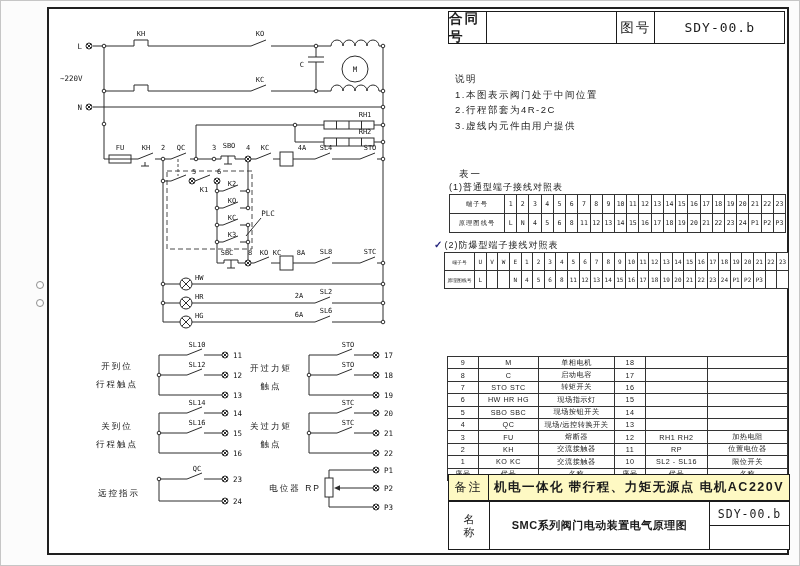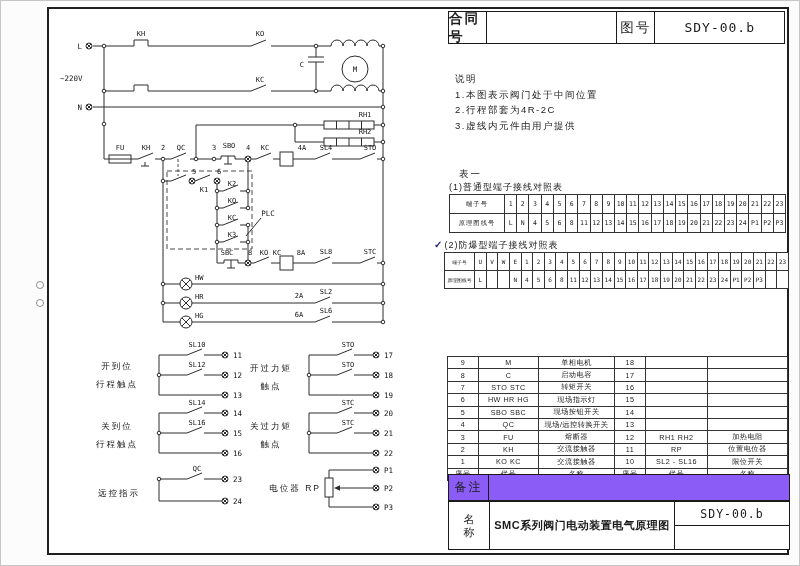--- a/index.html
+++ b/index.html
@@ -50,27 +50,27 @@
   .b-row{display:flex;height:11.4px;}
   .b-row+.b-row{border-top:1px solid #333;}
   .b-cell{display:flex;align-items:center;justify-content:center;font-size:7.2px;letter-spacing:0.5px;border-left:1px solid #333;box-sizing:border-box;overflow:hidden;white-space:nowrap;}
   .c0{width:30px;border-left:none;}
   .c1{width:60px;}
   .c2{width:76px;}
   .c3{width:31px;}
   .c4{width:62px;}
   .c5{flex:1;}
 
-  .remark{left:447px;top:473px;width:342px;height:27px;display:flex;border:1.6px solid #1b1b1b;background:#8b5cf6;}
+  .remark{left:447px;top:473px;width:342px;height:27px;display:flex;border:1.6px solid #1b1b1b;background:#fef9c3;}
   .remark .lab{width:40px;border-right:1.6px solid #1b1b1b;display:flex;align-items:center;justify-content:center;font-size:12px;letter-spacing:2px;box-sizing:border-box;}
   .remark .txt{flex:1;display:flex;align-items:center;justify-content:center;font-size:12.5px;font-weight:bold;letter-spacing:1.5px;}
 
   .nameblk{left:447px;top:500px;width:342px;height:49px;display:flex;border:1.6px solid #1b1b1b;background:#fff;}
   .nameblk .lab{width:40px;display:flex;flex-direction:column;align-items:center;justify-content:center;font-size:11px;line-height:13px;letter-spacing:0;box-sizing:border-box;}
-  .nameblk .mid{width:186px;border-left:1.6px solid #1b1b1b;border-right:1.6px solid #1b1b1b;display:flex;align-items:center;justify-content:center;font-size:11px;font-weight:bold;letter-spacing:0.5px;box-sizing:border-box;}
+  .nameblk .mid{width:221px;border-left:1.6px solid #1b1b1b;border-right:1.6px solid #1b1b1b;display:flex;align-items:center;justify-content:center;font-size:11px;font-weight:bold;letter-spacing:0.5px;box-sizing:border-box;}
   .nameblk .rcol{flex:1;display:flex;flex-direction:column;}
   .nameblk .rtop{height:24px;border-bottom:1.6px solid #1b1b1b;display:flex;align-items:center;justify-content:center;font-family:"DejaVu Sans Mono",monospace;font-size:11.5px;letter-spacing:1px;box-sizing:border-box;}
   .nameblk .rbot{flex:1;display:flex;align-items:center;justify-content:center;font-size:8.3px;letter-spacing:0.5px;}
 </style>
 </head>
 <body>
 
 <div class="page">
   <div class="frame"></div>
   <div class="cmark" style="left:35px;top:280px;"></div>
@@ -661,20 +661,21 @@
         <div class="b-cell c1">代号</div>
         <div class="b-cell c2">名称</div>
         <div class="b-cell c3">序号</div>
         <div class="b-cell c4">代号</div>
         <div class="b-cell c5">名称</div>
       </div>
     </div>
 
   <div class="abs remark">
     <div class="lab">备注</div>
+    <div class="txt">机电一体化 带行程、力矩无源点 电机AC220V</div>
   </div>
 
   <div class="abs nameblk">
     <div class="lab">
       <span>名</span>
       <span>称</span>
     </div>
     <div class="mid">SMC系列阀门电动装置电气原理图</div>
     <div class="rcol">
       <div class="rtop">SDY-00.b</div>

